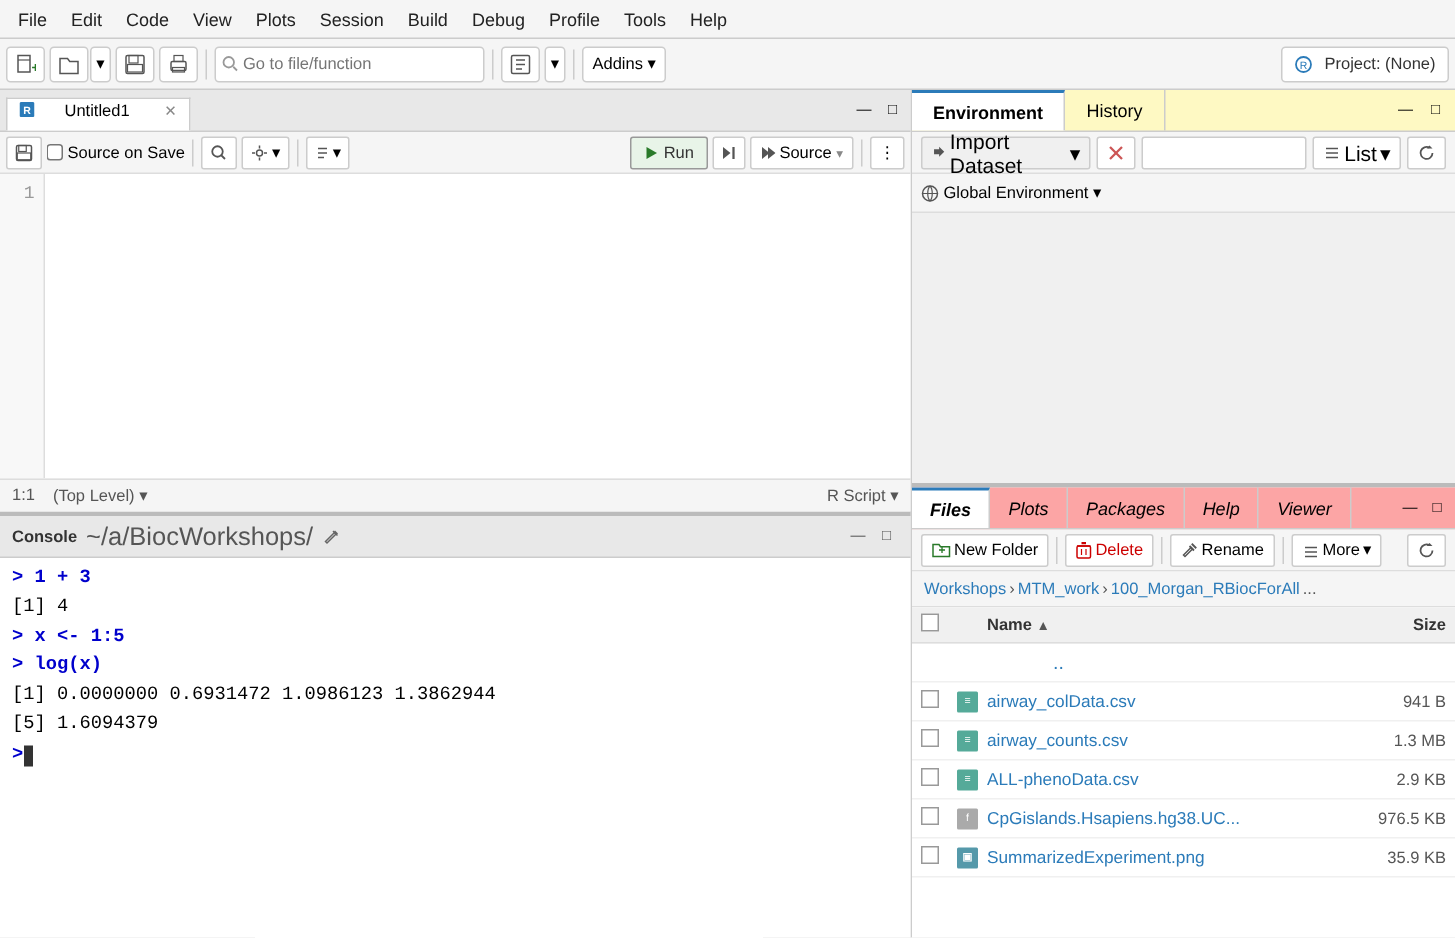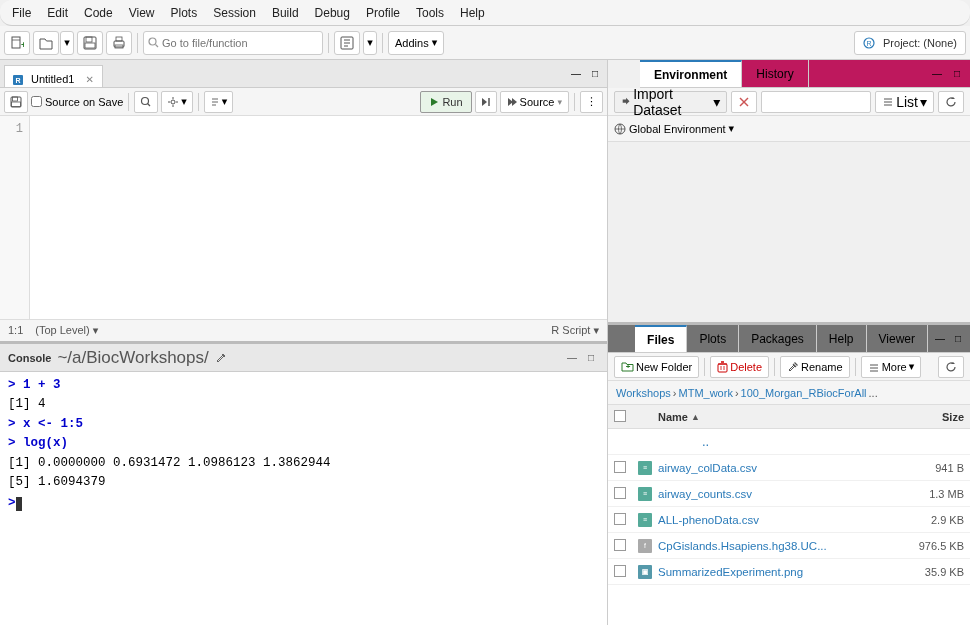--- a/index.html
+++ b/index.html
@@ -14,21 +14,21 @@
 
     
     .main-container { display: flex; width: 970px; height: calc(625px - 26px - 34px); }
 
     
     .left-panel { display: flex; flex-direction: column; width: 608px; height: 100%; border-right: 1px solid #ccc; }
 
     
     .editor-area { flex: 1; display: flex; flex-direction: column; border-bottom: 3px solid #bbb; min-height: 0; }
     .editor-tab-bar { display: flex; align-items: center; background: #e8e8e8; border-bottom: 1px solid #ccc; padding: 0 4px; height: 28px; justify-content: space-between; }
-    .editor-tab { display: flex; align-items: flex-end; background: #fff; border: 1px solid #ccc; border-bottom: none; padding: 2px 8px; font-size: 11px; cursor: pointer; gap: 8px; height: 22px; margin-top: 20px; }
+    .editor-tab { display: flex; align-items: flex-start; background: #fff; border: 1px solid #ccc; border-bottom: none; padding: 2px 8px; font-size: 11px; cursor: pointer; gap: 20px; height: 22px; margin-top: 20px; }
     .editor-tab-actions { display: flex; align-items: center; gap: 3px; }
     .editor-tab-action { width: 16px; height: 16px; display: flex; align-items: center; justify-content: center; cursor: pointer; font-size: 10px; }
 
     .editor-toolbar { display: flex; align-items: center; background: #f5f5f5; border-bottom: 1px solid #ddd; padding: 2px 4px; height: 28px; gap: 3px; }
     .editor-toolbar-btn { display: flex; align-items: center; padding: 1px 5px; background: #fff; border: 1px solid #ccc; border-radius: 2px; cursor: pointer; font-size: 11px; height: 22px; gap: 2px; }
     .editor-toolbar-check { display: flex; align-items: center; gap: 3px; font-size: 11px; cursor: pointer; }
     .editor-toolbar-sep { width: 1px; background: #ccc; height: 18px; margin: 0 2px; }
     .run-btn { background: #e8f4e8; border: 1px solid #999; border-radius: 2px; padding: 1px 8px; cursor: pointer; font-size: 11px; display: flex; align-items: center; gap: 3px; height: 22px; color: #333; }
     .source-btn { background: #fff; border: 1px solid #ccc; border-radius: 2px; padding: 1px 6px; cursor: pointer; font-size: 11px; display: flex; align-items: center; gap: 3px; height: 22px; }
 
@@ -51,21 +51,21 @@
     .console-cmd { color: #0000cc; font-weight: bold; }
     .console-output { color: #000; }
     .console-cursor { display: inline-block; width: 6px; height: 14px; background: #333; vertical-align: middle; animation: blink 1s step-end infinite; }
     @keyframes blink { 50% { opacity: 0; } }
 
     
     .right-panel { display: flex; flex-direction: column; flex: 1; height: 100%; }
 
     
     .env-pane { display: flex; flex-direction: column; border-bottom: 3px solid #bbb; }
-    .env-tab-bar { display: flex; align-items: center; background: #be185d; border-bottom: 1px solid #ccc; padding: 0; height: 28px; justify-content: space-between; margin-left: 32px; }
+    .env-tab-bar { display: flex; align-items: center; background: #fef9c3; border-bottom: 1px solid #ccc; padding: 0; height: 28px; justify-content: space-between; }
     .env-tabs { display: flex; height: 100%; }
     .env-tab { display: flex; align-items: center; padding: 0 14px; font-size: 12px; cursor: pointer; height: 100%; border-right: 1px solid #ccc; }
     .env-tab.active { background: #fff; font-weight: bold; border-top: 2px solid #2b7bb9; }
     .env-tab-actions { display: flex; align-items: center; gap: 2px; padding: 0 4px; }
     .env-tab-action { width: 18px; height: 18px; display: flex; align-items: center; justify-content: center; cursor: pointer; font-size: 10px; }
 
     .env-toolbar { display: flex; align-items: center; background: #f5f5f5; border-bottom: 1px solid #ddd; padding: 2px 6px; height: 28px; gap: 4px; justify-content: space-between; }
     .env-toolbar-left { display: flex; align-items: center; gap: 4px; }
     .env-toolbar-right { display: flex; align-items: center; gap: 4px; justify-content: space-between; }
     .env-toolbar-btn { display: flex; align-items: center; padding: 1px 6px; background: #fff; border: 1px solid #ccc; border-radius: 2px; cursor: pointer; font-size: 14px; height: 22px; gap: 2px; }
@@ -75,21 +75,21 @@
     .global-env-dropdown { display: flex; align-items: center; gap: 3px; font-size: 11px; cursor: pointer; }
 
     .env-content { background: #fff; padding: 6px 10px; flex: 1; min-height: 120px; }
     .env-section-title { font-size: 16px; font-weight: bold; color: #222; margin-bottom: 8px; }
     .env-variable { display: flex; align-items: center; padding: 2px 0; font-family: 'Courier New', monospace; font-size: 13px; }
     .env-var-name { color: #000; min-width: 60px; }
     .env-var-type { color: #555; min-width: 120px; padding-left: 20px; }
 
     
     .files-pane { display: flex; flex-direction: column; flex: 1; min-height: 0; }
-    .files-tab-bar { display: flex; align-items: center; background: #737373; border-bottom: 1px solid #ccc; padding: 0; height: 28px; justify-content: flex-end; }
+    .files-tab-bar { display: flex; align-items: center; background: #fca5a5; border-bottom: 1px solid #ccc; padding: 0; height: 28px; justify-content: space-between; font-style: italic; }
     .files-tabs { display: flex; height: 100%; }
     .files-tab { display: flex; align-items: center; padding: 0 12px; font-size: 12px; cursor: pointer; height: 100%; border-right: 1px solid #ccc; }
     .files-tab.active { background: #fff; font-weight: bold; border-top: 2px solid #2b7bb9; }
     .files-tab-actions { display: flex; align-items: center; gap: 2px; padding: 0 4px; }
 
     .files-toolbar { display: flex; align-items: center; background: #f5f5f5; border-bottom: 1px solid #ddd; padding: 2px 6px; height: 28px; gap: 3px; }
     .files-toolbar-btn { display: flex; align-items: center; padding: 1px 6px; background: #fff; border: 1px solid #ccc; border-radius: 2px; cursor: pointer; font-size: 11px; height: 22px; gap: 2px; }
     .files-toolbar-btn.danger { color: #c00; }
     .files-toolbar-separator { width: 1px; background: #ccc; height: 18px; margin: 0 2px; }
 
@@ -118,21 +118,21 @@
     .icon-csv { display: inline-block; width: 14px; height: 14px; background: #5a9; border-radius: 1px; font-size: 7px; color: white; text-align: center; line-height: 14px; font-weight: bold; }
     .icon-png { display: inline-block; width: 14px; height: 14px; background: #59a; border-radius: 1px; font-size: 7px; color: white; text-align: center; line-height: 14px; font-weight: bold; }
     .icon-file { display: inline-block; width: 14px; height: 14px; background: #aaa; border-radius: 1px; font-size: 7px; color: white; text-align: center; line-height: 14px; }
     .sort-arrow { color: #555; font-size: 9px; }
 
     .checkbox { width: 12px; height: 12px; border: 1px solid #999; background: #fff; display: inline-block; cursor: pointer; }
   </style>
 </head>
 <body>
 
-<div style="display:flex; align-items:center; background:#f5f5f5; border-bottom:1px solid #ccc; height:26px; padding:0 4px;border-radius:12px;">
+<div style="display:flex; align-items:center; background:#f5f5f5; border-bottom:1px solid #ccc; height:26px; padding:0 4px;">
   <span class="menubar-item">File</span>
   <span class="menubar-item">Edit</span>
   <span class="menubar-item">Code</span>
   <span class="menubar-item">View</span>
   <span class="menubar-item">Plots</span>
   <span class="menubar-item">Session</span>
   <span class="menubar-item">Build</span>
   <span class="menubar-item">Debug</span>
   <span class="menubar-item">Profile</span>
   <span class="menubar-item">Tools</span>

